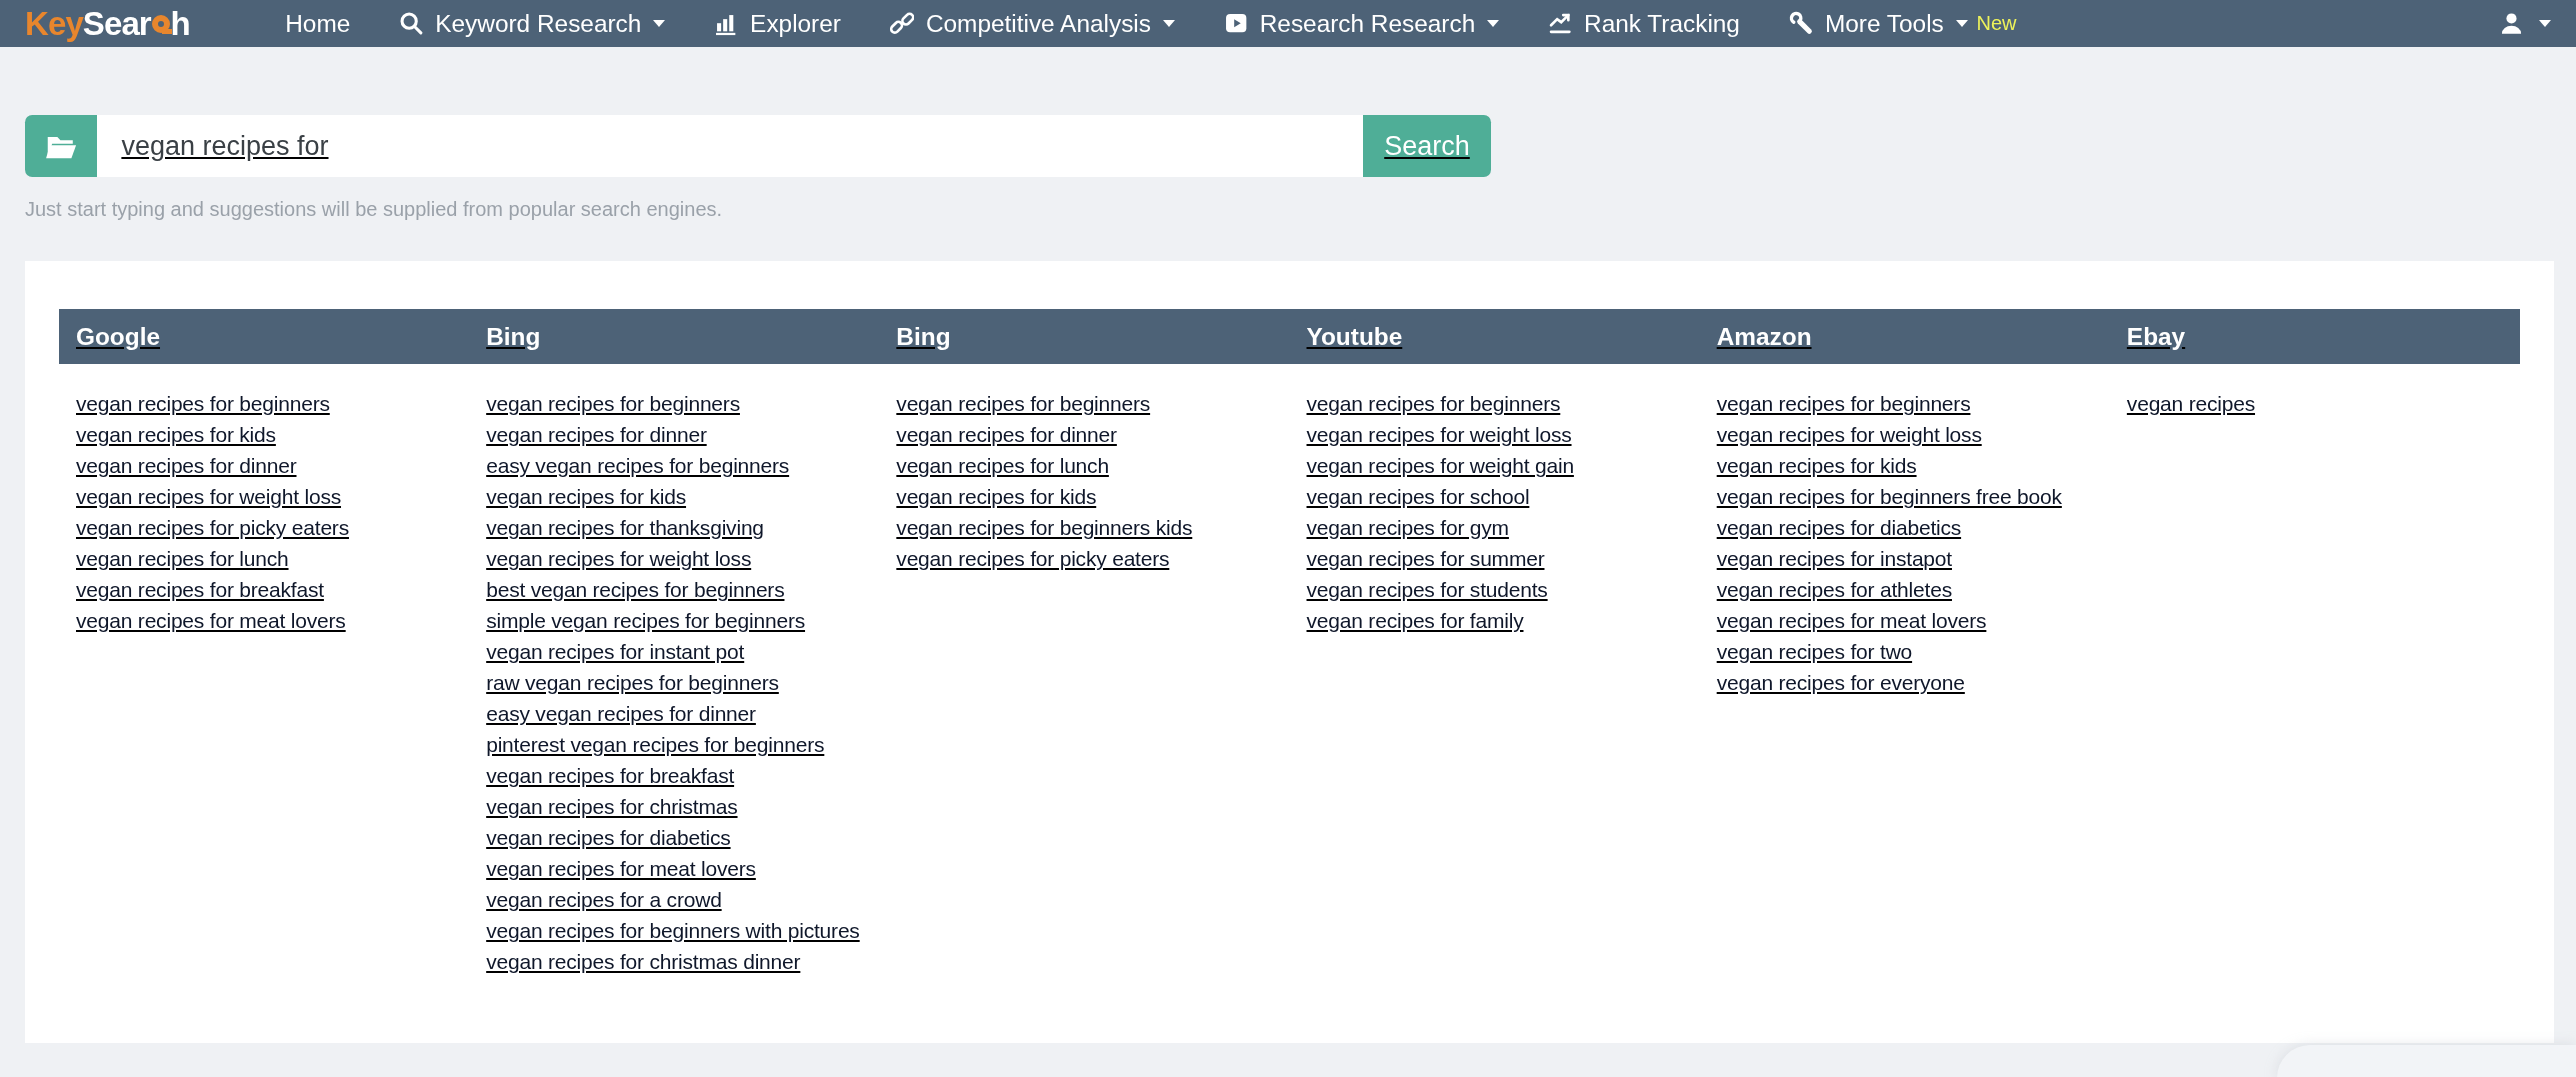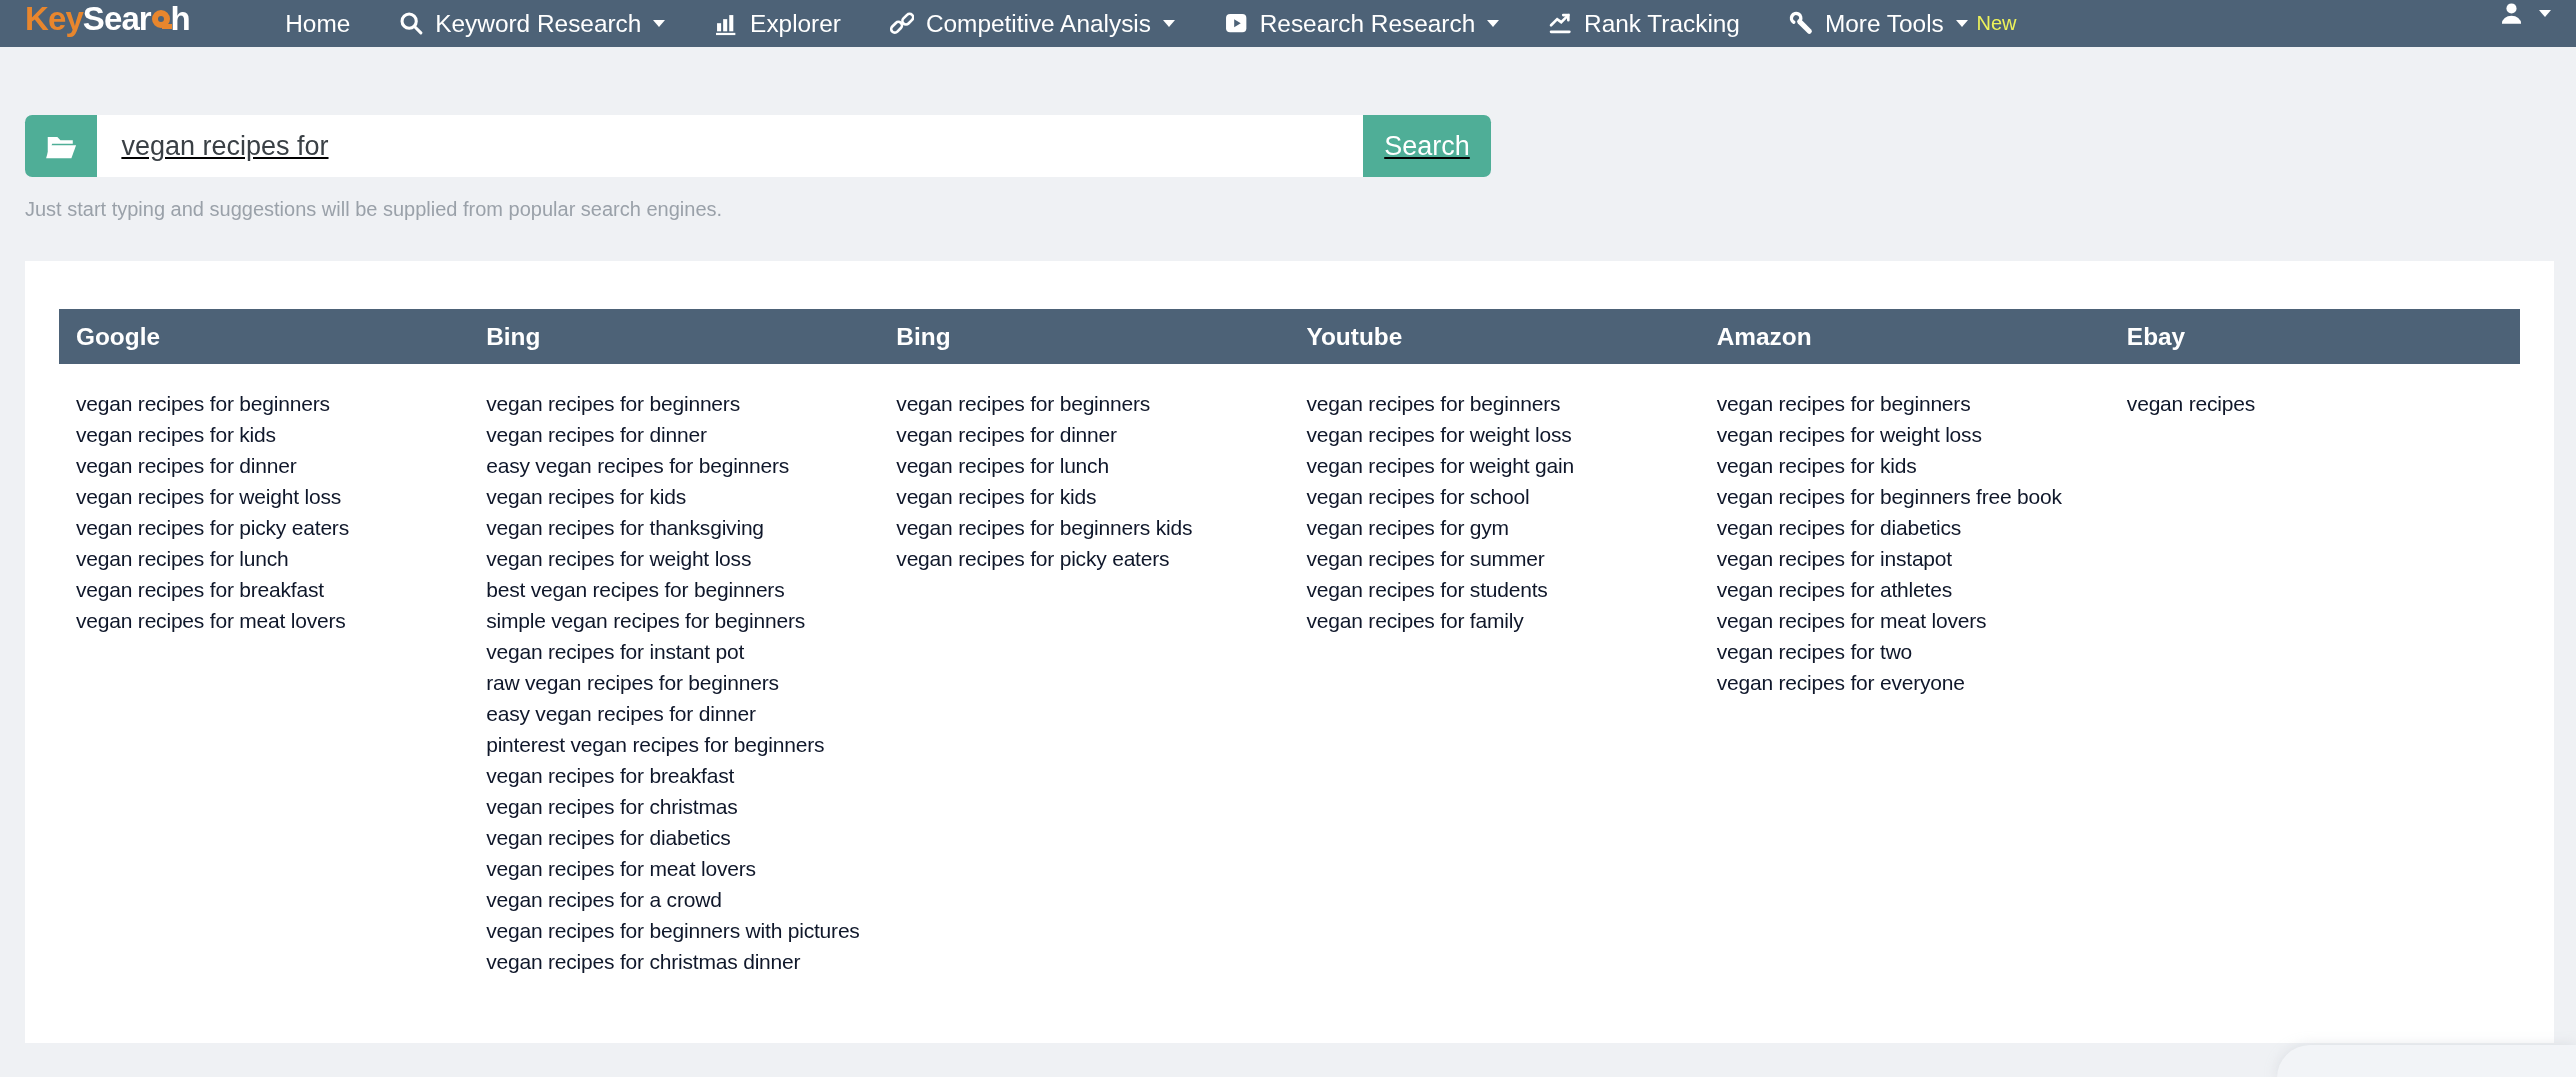--- a/index.html
+++ b/index.html
@@ -5,21 +5,21 @@
   * { margin:0; padding:0; box-sizing:border-box; }
   html,body { width:2576px; height:1078px; overflow:hidden; }
   body {
     background:#eff1f4;
     font-family:"Liberation Sans","DejaVu Sans",sans-serif;
     position:relative;
   }
 
   
   .navbar {
-    height:47px; background:#4d6277; display:flex; align-items:flex-start;
+    height:47px; background:#4d6277; display:flex; align-items:center;
     padding:0 25px; color:#fff;
   }
   .logo { display:flex; align-items:center; font-weight:bold; font-size:33px; letter-spacing:-0.9px; margin-right:71px; cursor:pointer; }
   .logo .orange { color:#e8862d; }
   .logo .white  { color:#ffffff; }
   .logo .mag {
     display:inline-block; width:18px; height:18px; border:6.3px solid #e8862d;
     border-radius:50%; position:relative; margin:0 0.9px;
   }
   .logo .mag::after {
@@ -56,21 +56,21 @@
   .search-btn {
     width:128px; background:#4fae97; border:0; border-radius:0 7.2px 7.2px 0;
     color:#fff; font-size:27px; cursor:pointer;
     font-family:"Liberation Sans","DejaVu Sans",sans-serif;
   }
   .helper-text { margin-top:21px; font-size:20px; color:#9aa1a9; }
 
   
   .panel {
     background:#ffffff; margin:40px 22px 0 25px; height:782px;
-    padding:48px 34px 0 34px; position:relative;
+    padding:48px 34px 0 34px; position:relative;text-decoration:underline;
   }
   .table-header { display:flex; background:#4d6277; height:55px; align-items:center; }
   .th {
     flex:1; color:#ffffff; font-weight:bold; font-size:24.4px; padding-left:17px;
     white-space:nowrap;
   }
   .table-body { display:flex; padding-top:24.4px; }
   .col { flex:1; padding-left:17px; padding-right:1.8px; }
   .suggestion {
     display:block; color:#0f172a; font-size:21px; letter-spacing:-0.2px;

